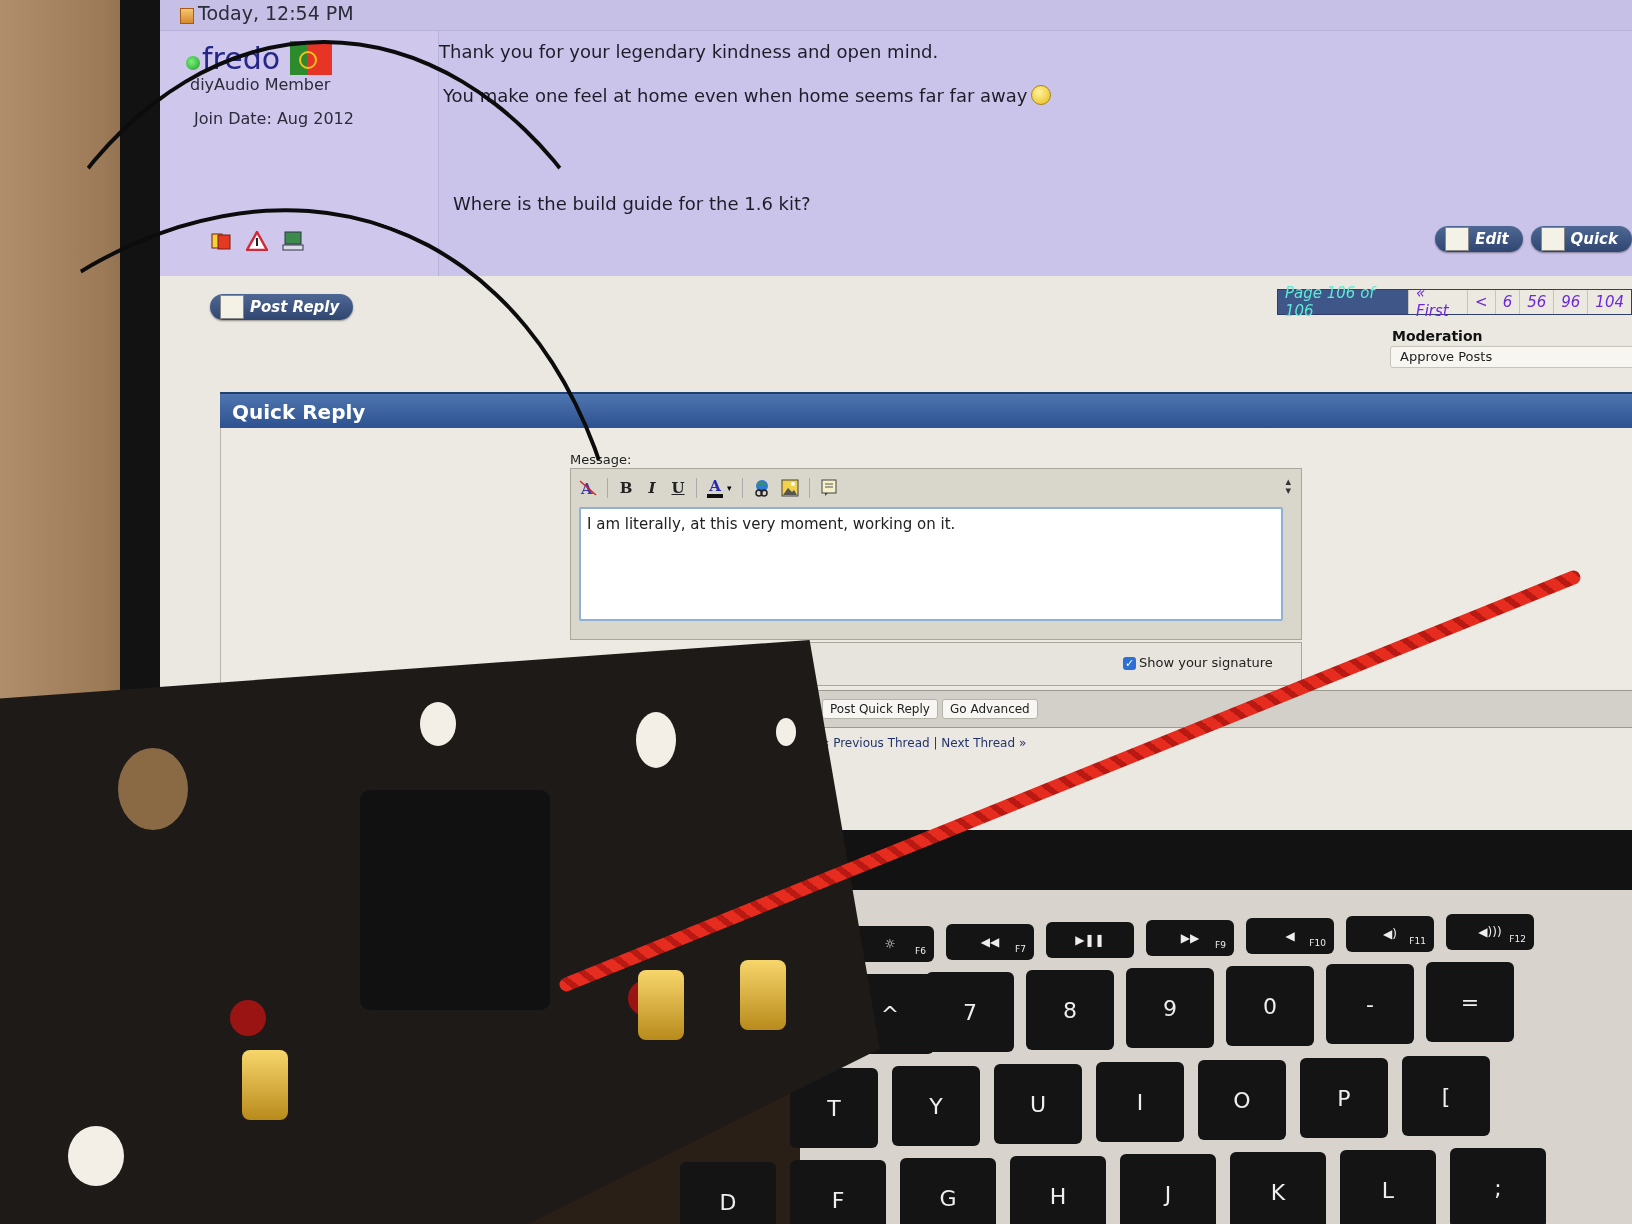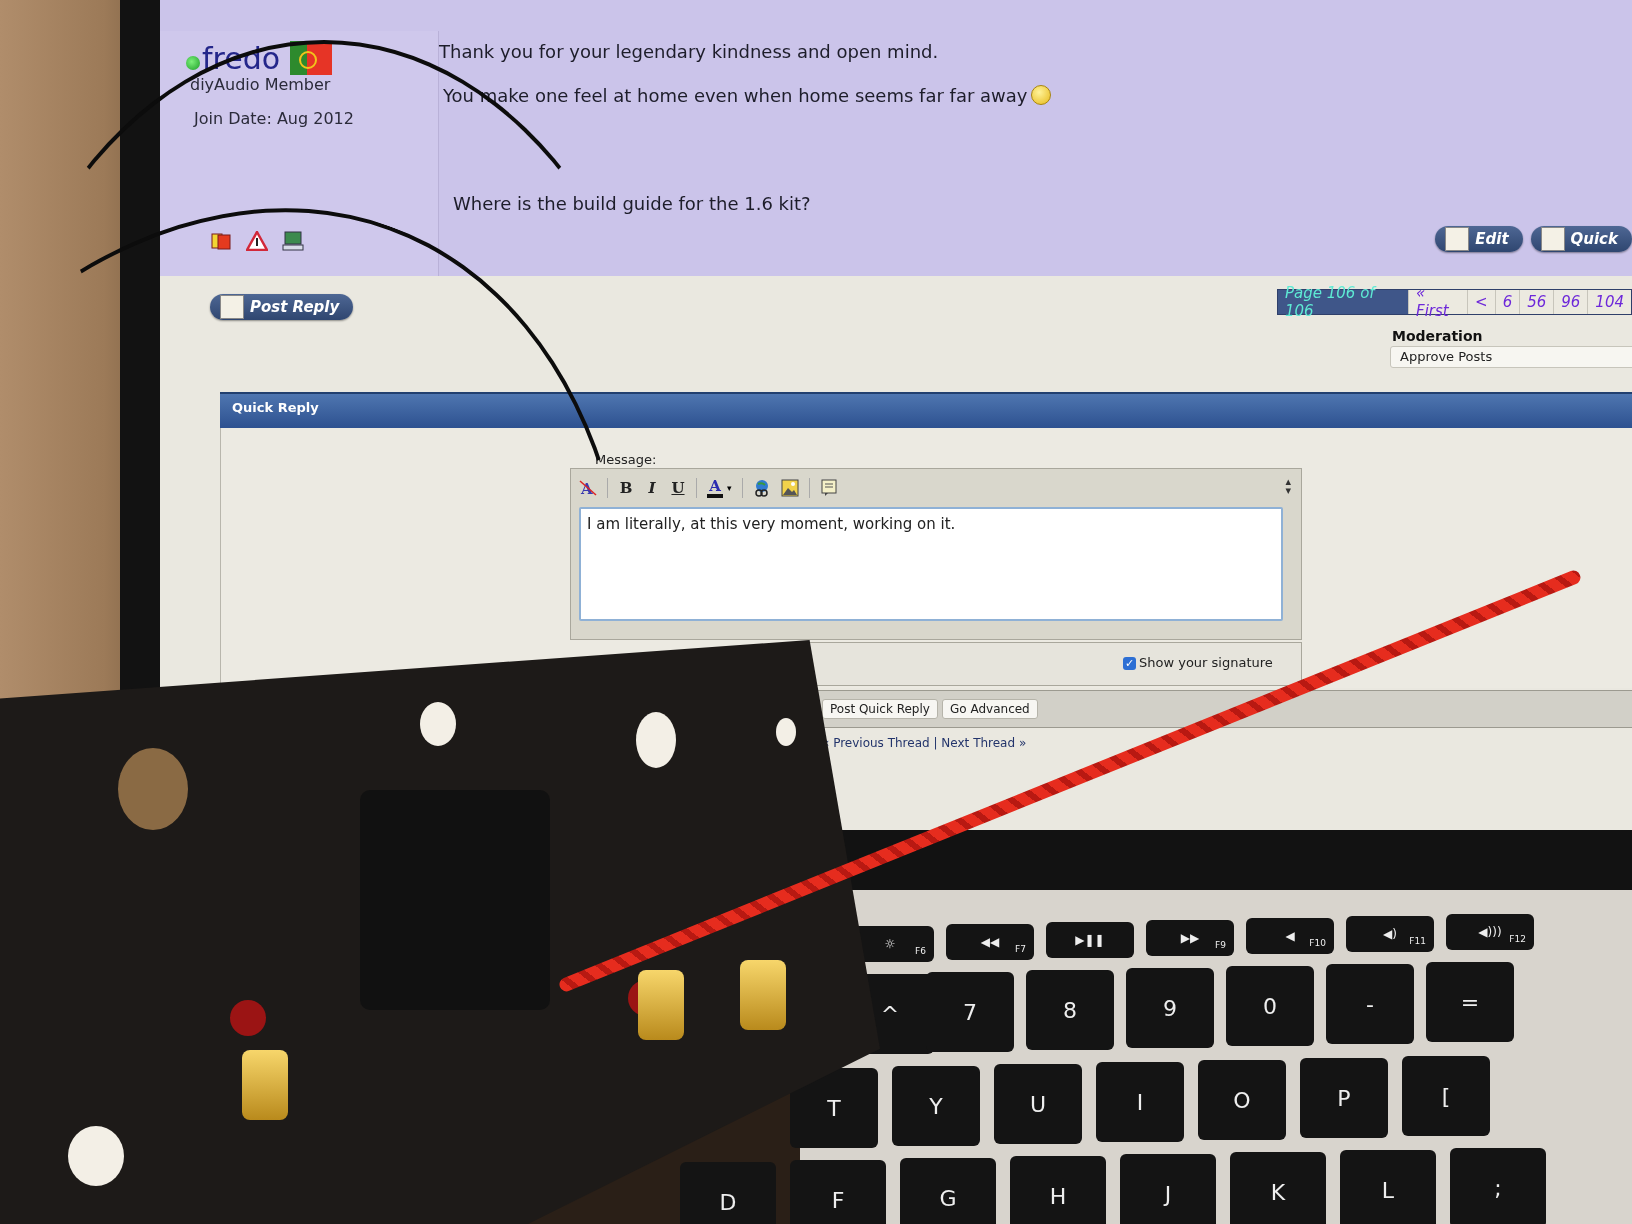--- a/index.html
+++ b/index.html
@@ -56,24 +56,24 @@
   .pagenav span { display:flex; align-items:center; padding:0 7px; border-left:1px solid #c7c5bb; color:#6d28d9; }
   .pagenav .current { background:#3f5689; color:#5eead4; border-left:none; }
   .moderation-label { position:absolute; left:1232px; top:328px; font-size:14px; font-weight:bold; color:#111; }
   .moderation-select { position:absolute; left:1230px; top:346px; width:250px; height:20px;
                        border:1px solid #c7c5bb; border-radius:3px; background:#f7f6f1;
                        font-size:13px; color:#222; padding-left:9px; line-height:20px; }
 
   
   .qr-header { position:absolute; left:60px; top:392px; width:1412px; height:34px;
                background:linear-gradient(#4f76b0,#2d5190); border-top:2px solid #22406f; }
-  .qr-title { position:absolute; left:12px; top:6px; color:#fff; font-weight:bold; font-size:13px; }
+  .qr-title { position:absolute; left:12px; top:6px; color:#fff; font-weight:bold; font-size:20px; }
   .qr-body { position:absolute; left:60px; top:428px; width:1412px; height:260px; background:#eceae2;
              border-left:1px solid #b8b6ac; }
-  .msg-label { position:absolute; left:410px; top:452px; font-size:13px; color:#222;margin-left:25px; }
+  .msg-label { position:absolute; left:410px; top:452px; font-size:13px; color:#222; }
   .editor { position:absolute; left:410px; top:468px; width:730px; height:170px;
             background:#d9d7cc; border:1px solid #a9a79c; }
   .toolbar { position:absolute; left:8px; top:6px; height:26px; display:flex; align-items:center; gap:10px; }
   .tb-btn { font-family:"DejaVu Serif", serif; font-weight:bold; font-size:15px; color:#222;
             min-width:16px; text-align:center; }
   .tb-sep { width:1px; height:20px; background:#aaa; }
   .tb-img { width:18px; height:18px; }
   .resize-ctl { position:absolute; right:10px; top:8px; font-size:11px; color:#333; line-height:9px; }
   .textarea { position:absolute; left:8px; top:38px; width:704px; height:114px;
               background:#fff; border:2px solid #8fb1d6; border-radius:2px;
@@ -114,20 +114,24 @@
 </style>
 </head>
 <body>
 
 <div class="wall"></div>
 <div class="bezel"></div>
 
 <div class="screen">
 
   <div class="post">
+    <div class="post-date-bar">
+      <span class="date-icon"></span>
+      <span class="post-date">Today, 12:54 PM</span>
+    </div>
 
     <div class="user-col">
       <span class="online-dot"></span>
       <span class="username">fredo</span>
       <span class="flag">
           <span class="flag-emblem"></span>
         </span>
       <span class="user-title">diyAudio Member</span>
       <span class="join-date">Join Date: Aug 2012</span>
       <div class="user-icons">

